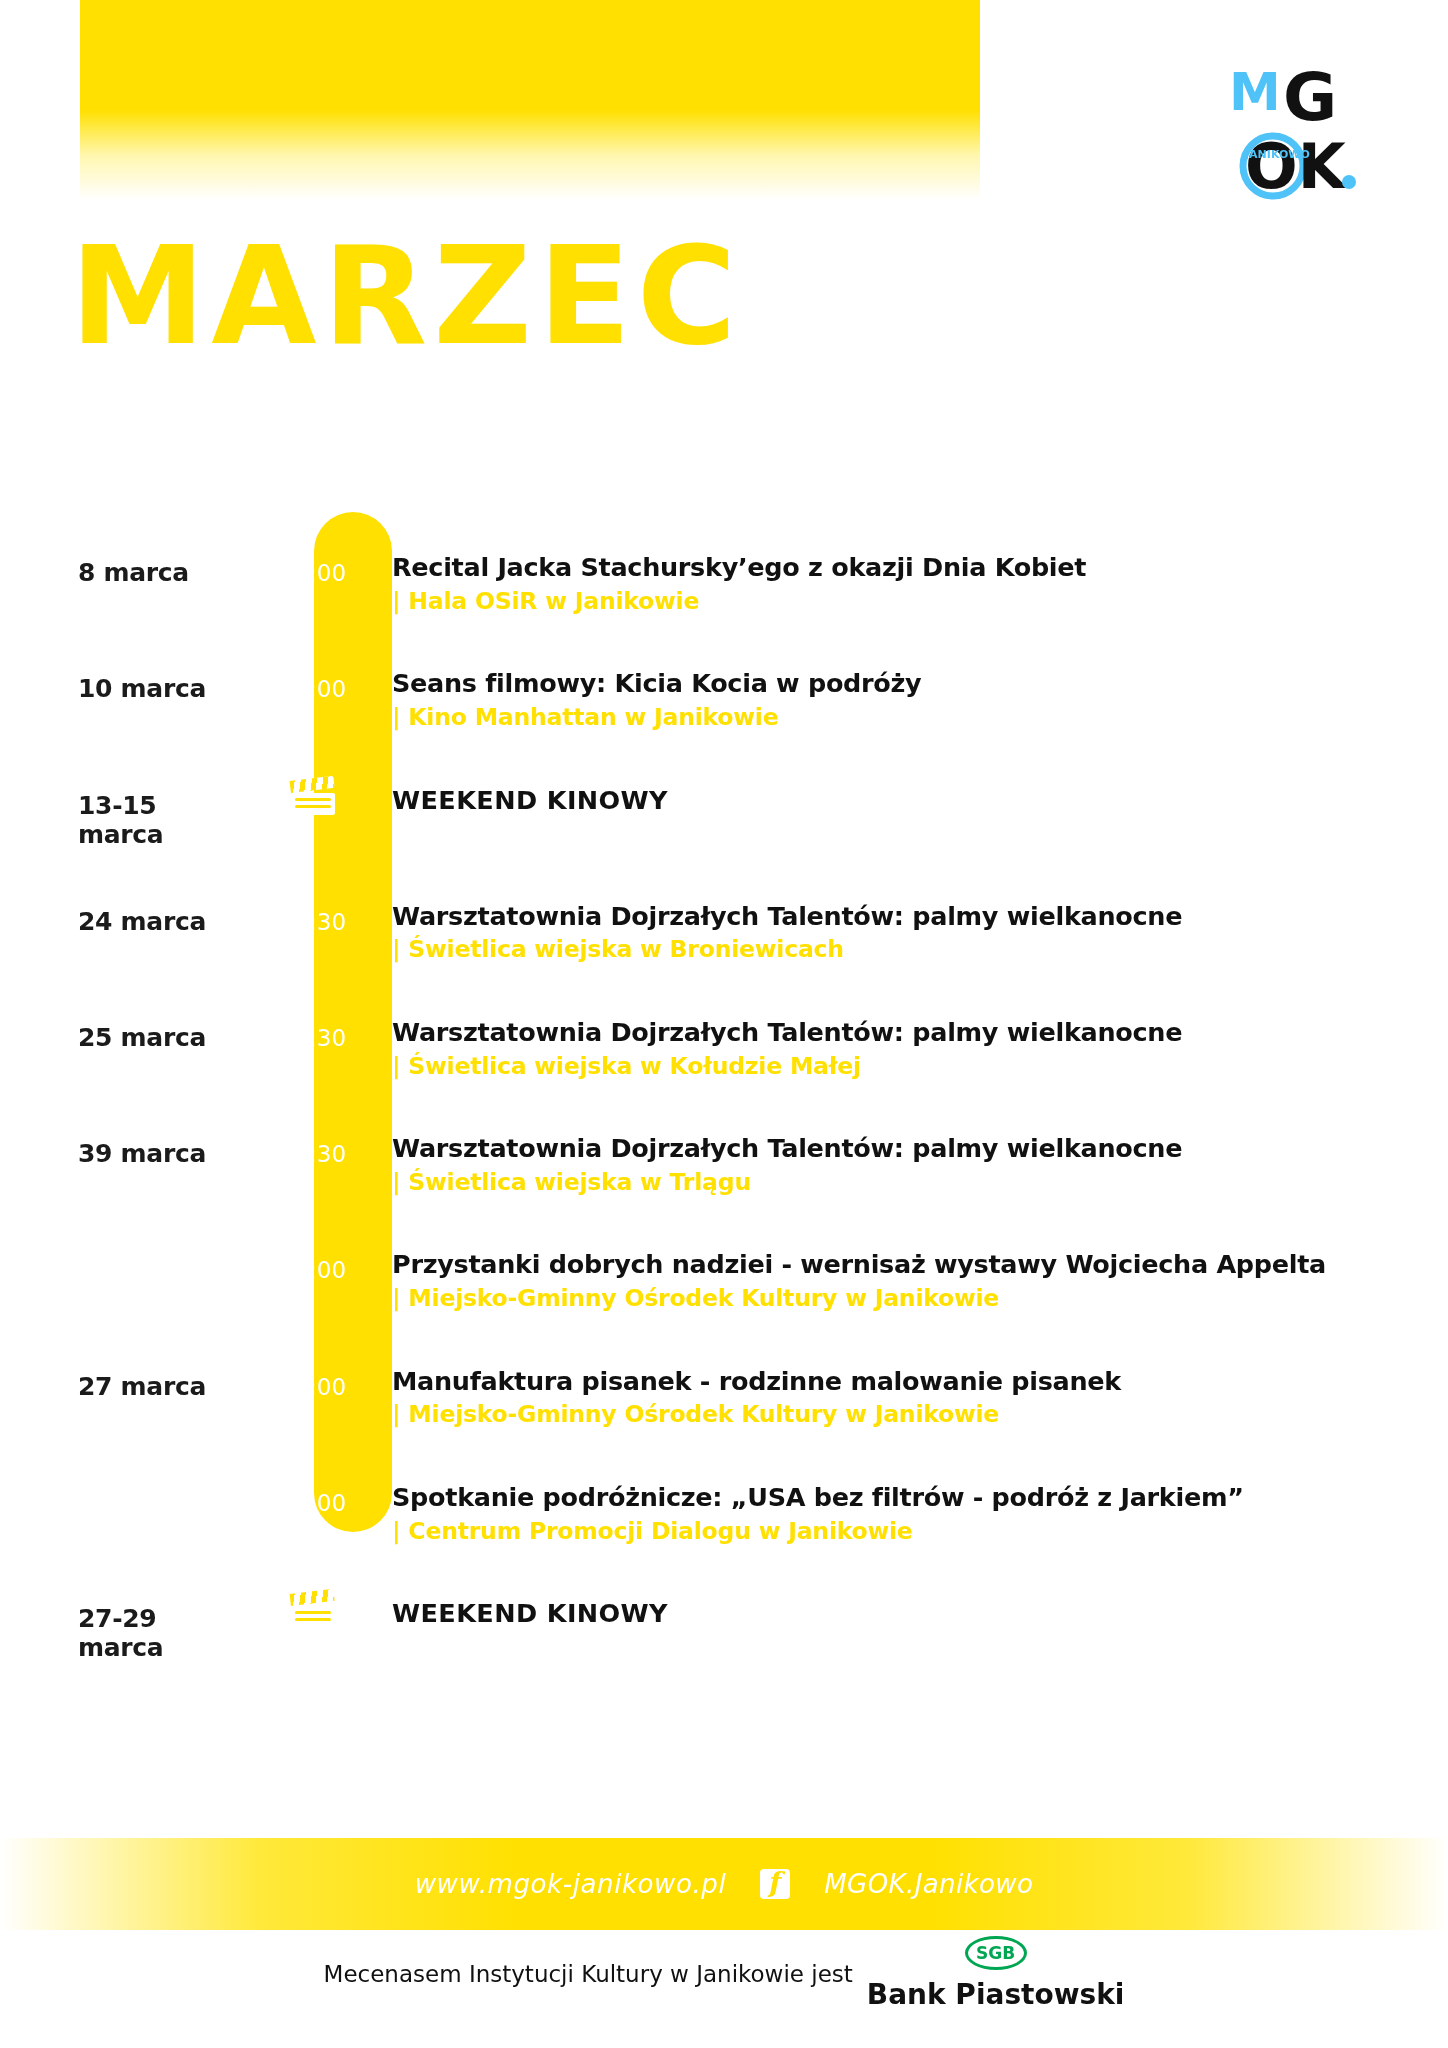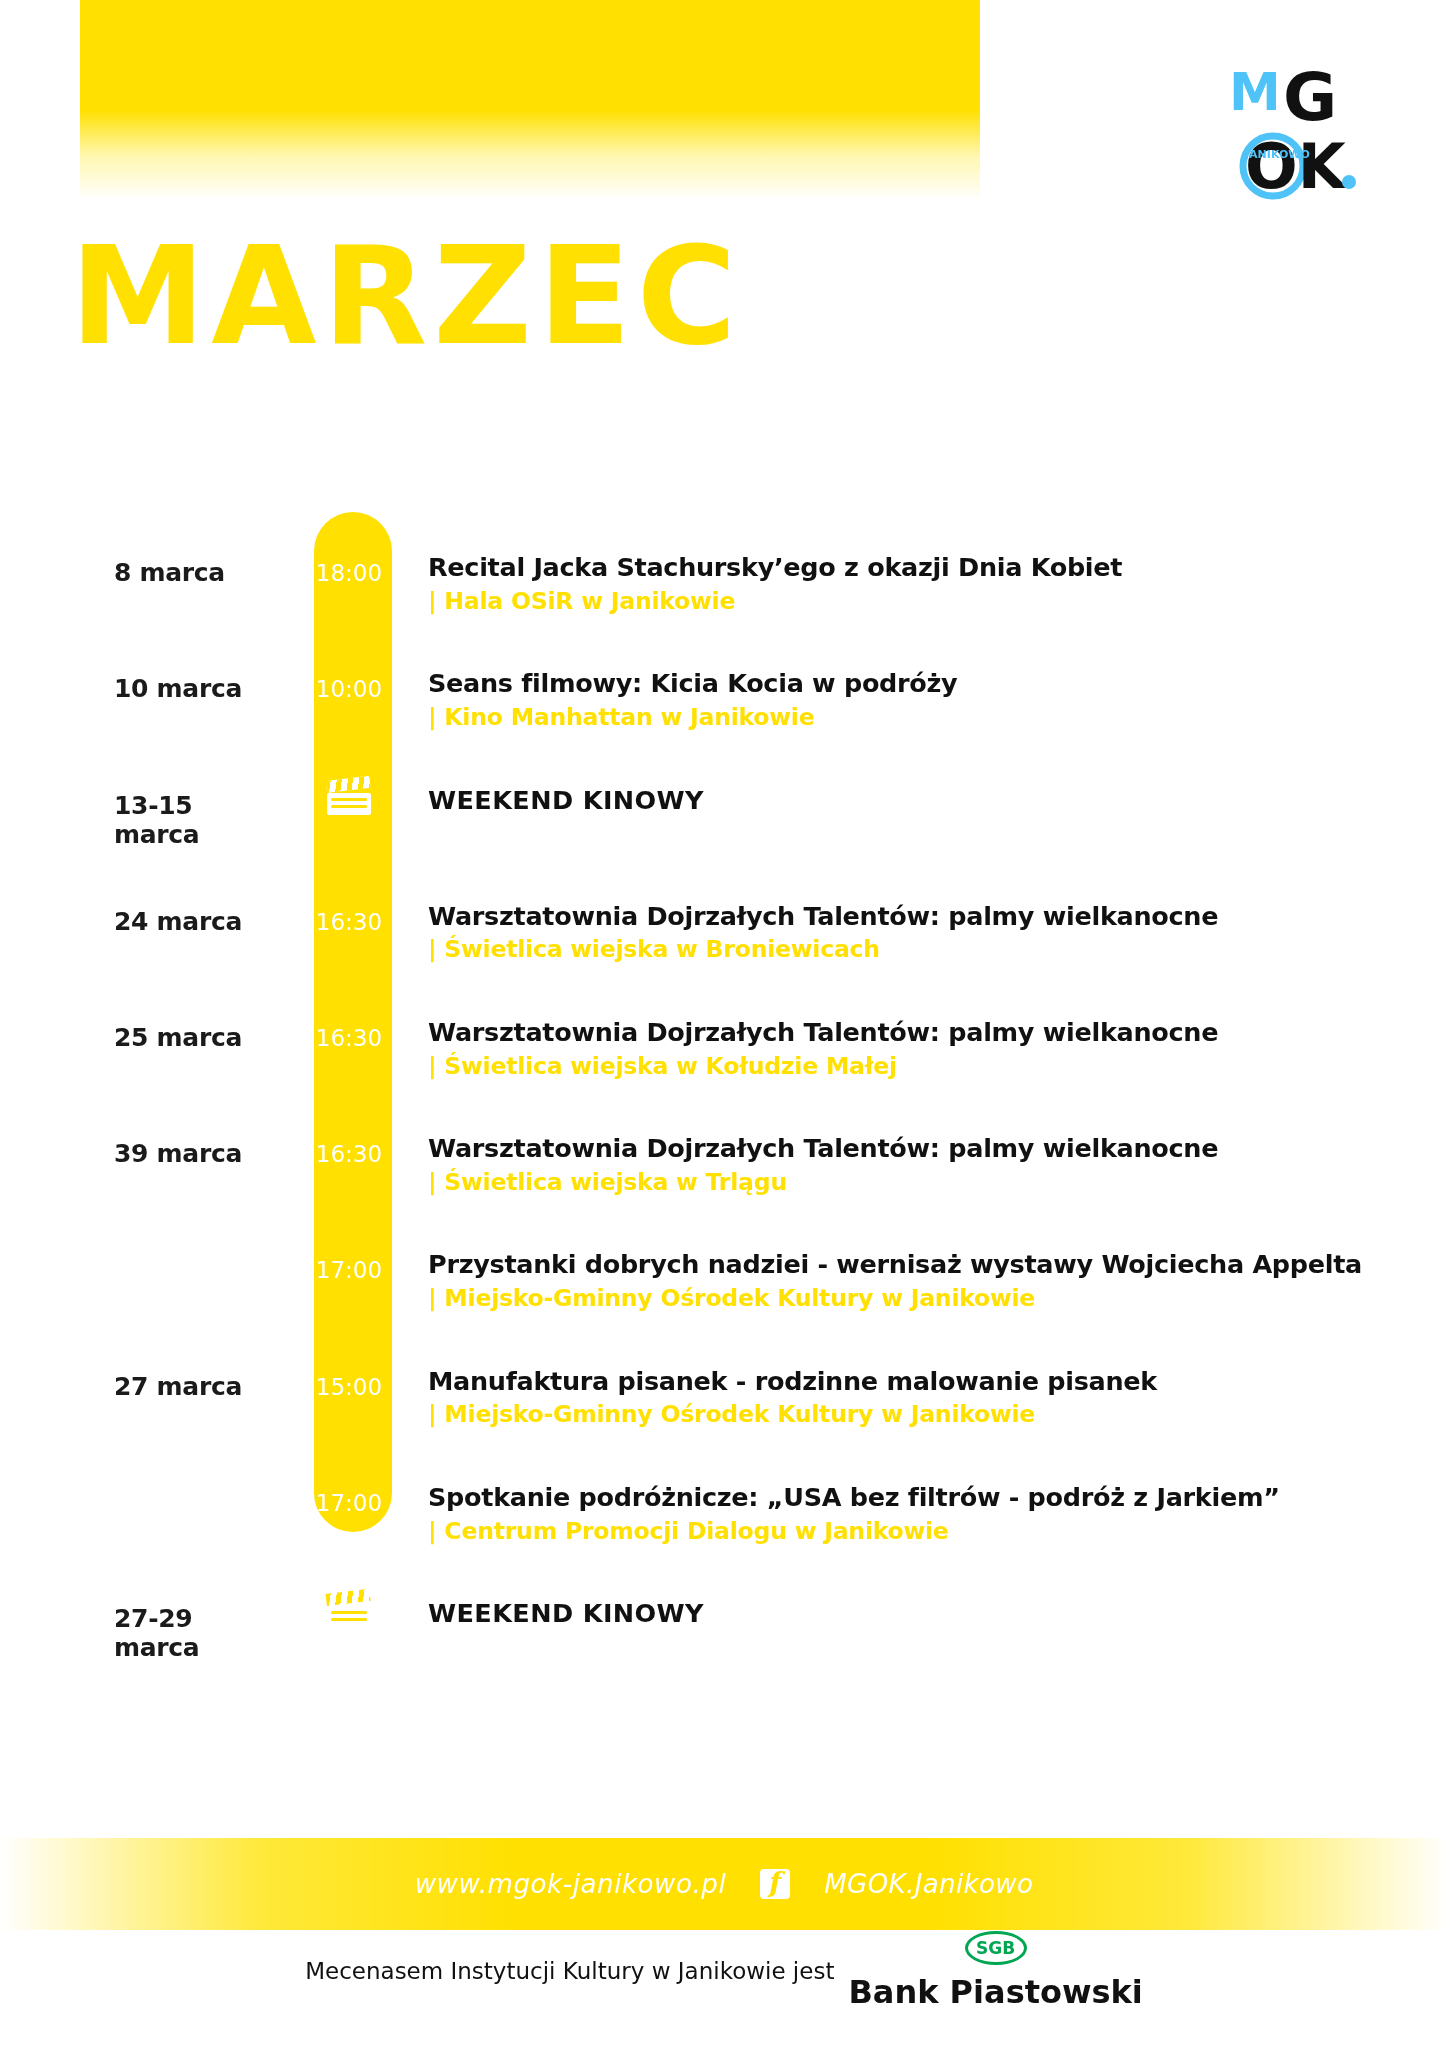--- a/index.html
+++ b/index.html
@@ -63,21 +63,20 @@
     top: 12px;
     width: 78px;
     height: 1020px;
     background: #ffe000;
     border-radius: 39px;
     z-index: 0;
   }
   .rows {
     position: relative;
     z-index: 1;
-    padding-left: 36px;
   }
   .row {
     position: relative;
     display: flex;
     align-items: flex-start;
     min-height: 104px;
   }
   .row.compact { min-height: 88px; }
 
   .date {
@@ -236,21 +235,21 @@
     border-radius: 50%;
     display: flex;
     align-items: center;
     justify-content: center;
     font-size: 17px;
     font-weight: bold;
     color: #00a651;
     font-family: "DejaVu Sans", sans-serif;
   }
   .sgb-name {
-    font-size: 32px;
+    font-size: 28px;
     font-weight: bold;
     color: #111111;
     font-family: "DejaVu Sans", sans-serif;
     text-align: right;
   }
 </style>
 </head>
 <body>
 
 <div class="header-band"></div>

